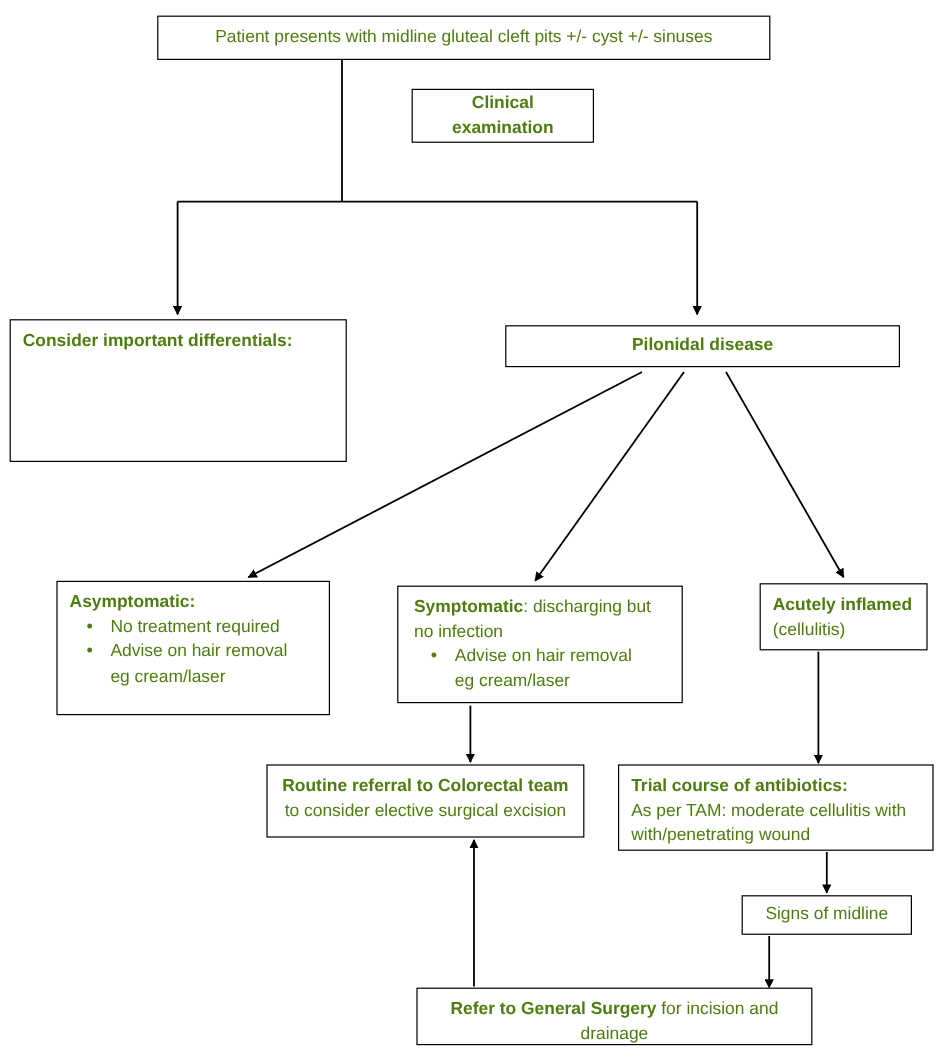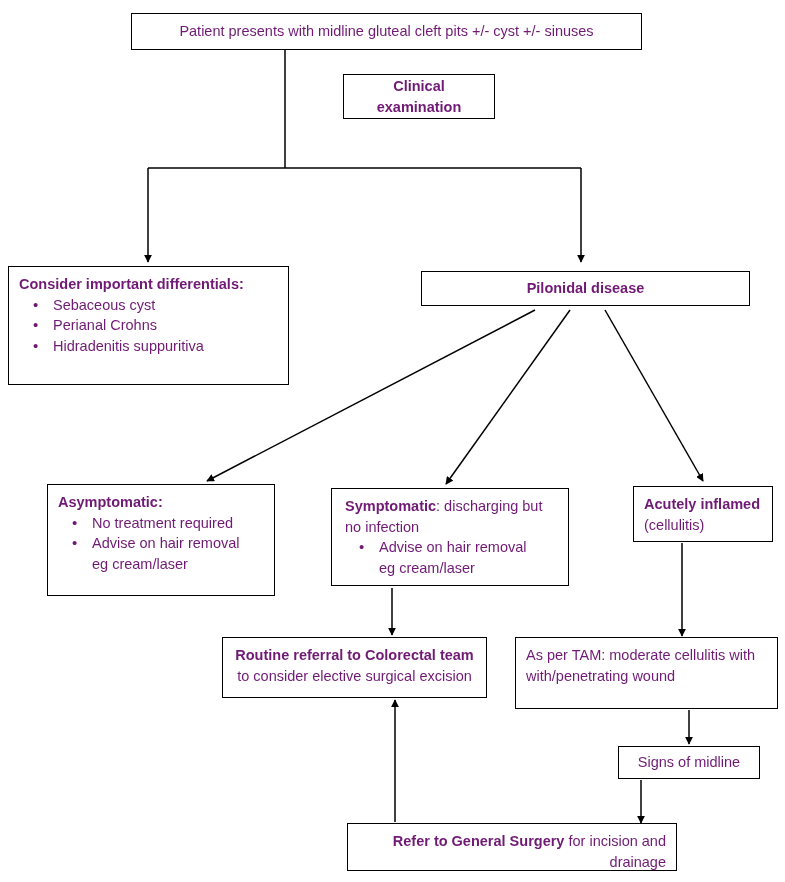--- a/index.html
+++ b/index.html
@@ -27,21 +27,21 @@
     height: 882px;
     pointer-events: none;
   }
   .node {
     position: absolute;
     box-sizing: border-box;
     border: 1.4px solid #000000;
     background: #ffffff;
     font-size: 14.5px;
     line-height: 1.42;
-    color: #701a75;
+    color: #4d7c0f;
     padding: 7px 10px;
   }
   .node .ttl {
     font-weight: bold;
   }
   .center {
     text-align: center;
   }
   .node ul {
     margin: 0;
@@ -108,25 +108,20 @@
     <span class="txt">Patient presents with midline gluteal cleft pits +/- cyst +/- sinuses</span>
   </div>
 
   <div class="node center" style="left:343px; top:74px; width:152px; height:45px; display:flex; flex-direction:column; align-items:center; justify-content:center;">
     <span class="ttl">Clinical</span>
     <span class="ttl">examination</span>
   </div>
 
   <div class="node" style="left:8px; top:266px; width:281px; height:119px;">
     <div class="ttl">Consider important differentials:</div>
-    <ul>
-      <li>Sebaceous cyst</li>
-      <li>Perianal Crohns</li>
-      <li>Hidradenitis suppuritiva</li>
-    </ul>
   </div>
 
   <div class="node center" style="left:421px; top:271px; width:329px; height:35px; display:flex; align-items:center; justify-content:center;">
     <span class="ttl">Pilonidal disease</span>
   </div>
 
   <div class="node" style="left:47px; top:484px; width:228px; height:112px;">
     <div class="ttl">Asymptomatic:</div>
     <ul>
       <li>No treatment required</li>
@@ -153,28 +148,29 @@
     <div class="ttl">Acutely inflamed</div>
     <div>(cellulitis)</div>
   </div>
 
   <div class="node center" style="left:222px; top:637px; width:265px; height:61px;">
     <div class="ttl">Routine referral to Colorectal team</div>
     <div>to consider elective surgical excision</div>
   </div>
 
   <div class="node" style="left:515px; top:637px; width:263px; height:72px;">
+    <div class="ttl">Trial course of antibiotics:</div>
     <div>As per TAM: moderate cellulitis with</div>
     <div>with/penetrating wound</div>
   </div>
 
   <div class="node center" style="left:618px; top:746px; width:142px; height:33px; display:flex; align-items:center; justify-content:center;">
     <span class="txt">Signs of midline</span>
   </div>
 
-  <div class="node center" style="left:347px; top:823px; width:330px; height:48px;text-align:right;">
+  <div class="node center" style="left:347px; top:823px; width:330px; height:48px;">
     <div>
       <span class="ttl">Refer to General Surgery</span><span class="txt"> for incision and</span>
     </div>
     <div>drainage</div>
   </div>
 
 </div>
 
 </body></html>

